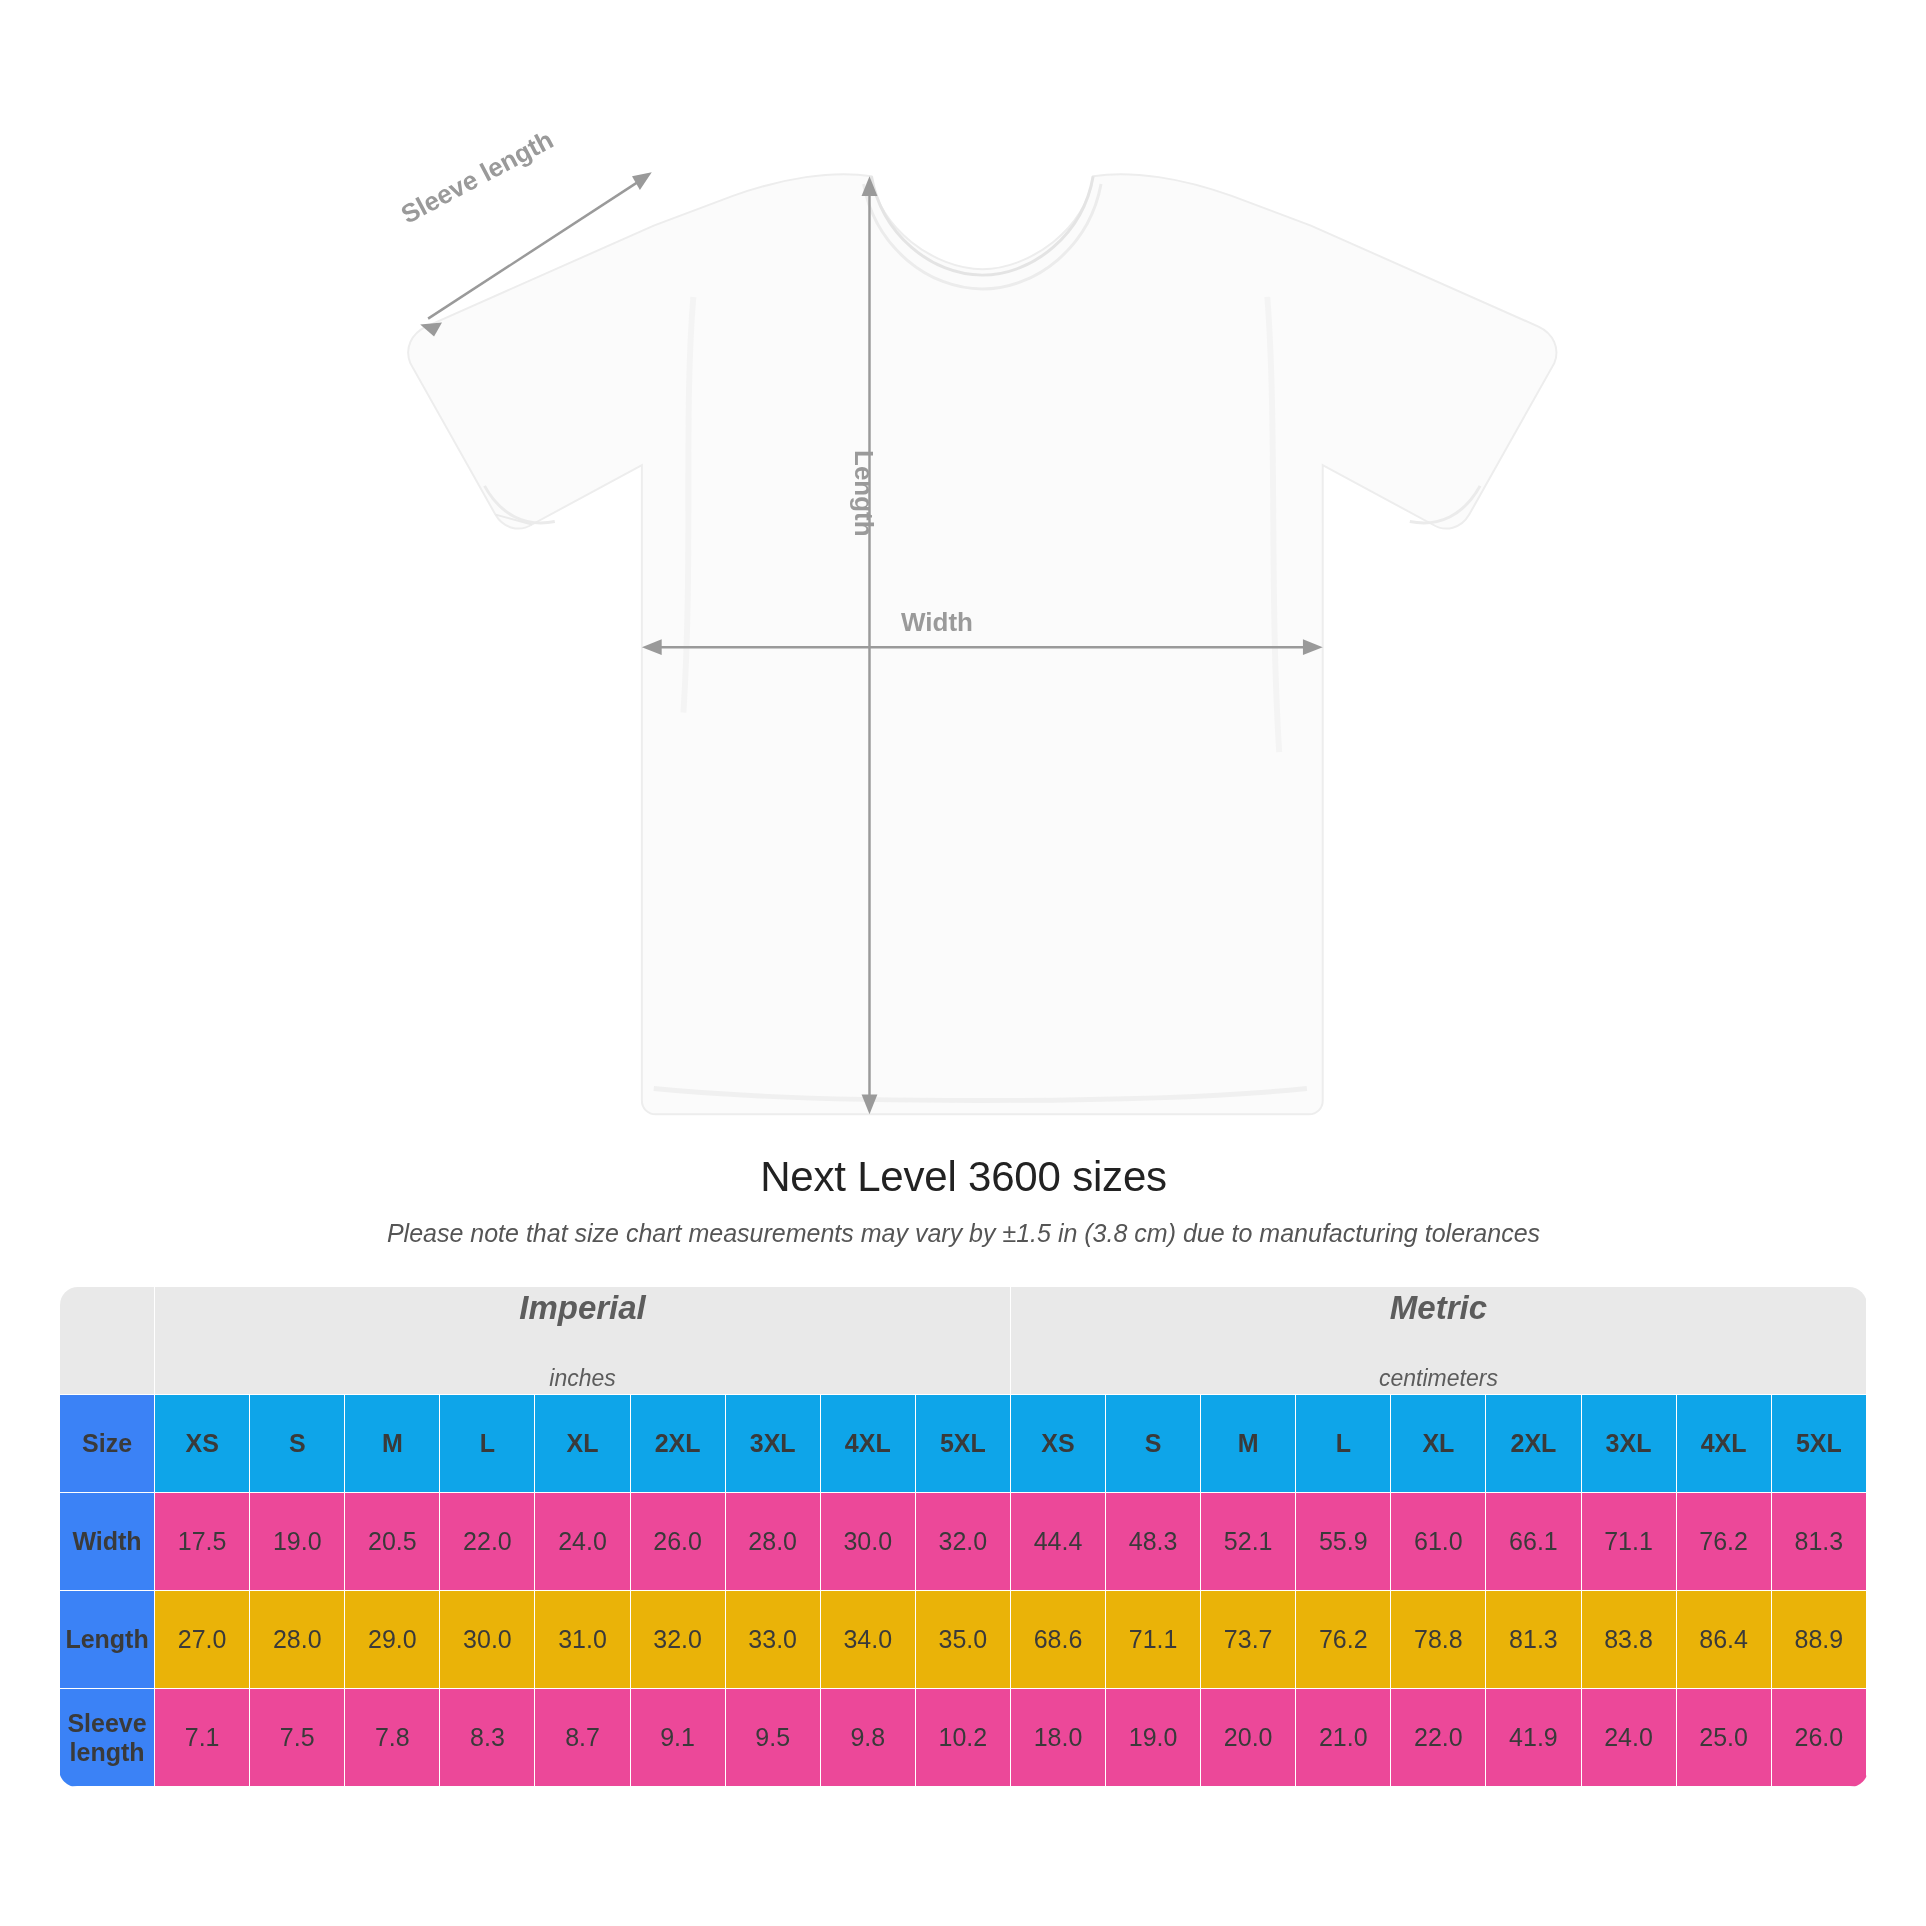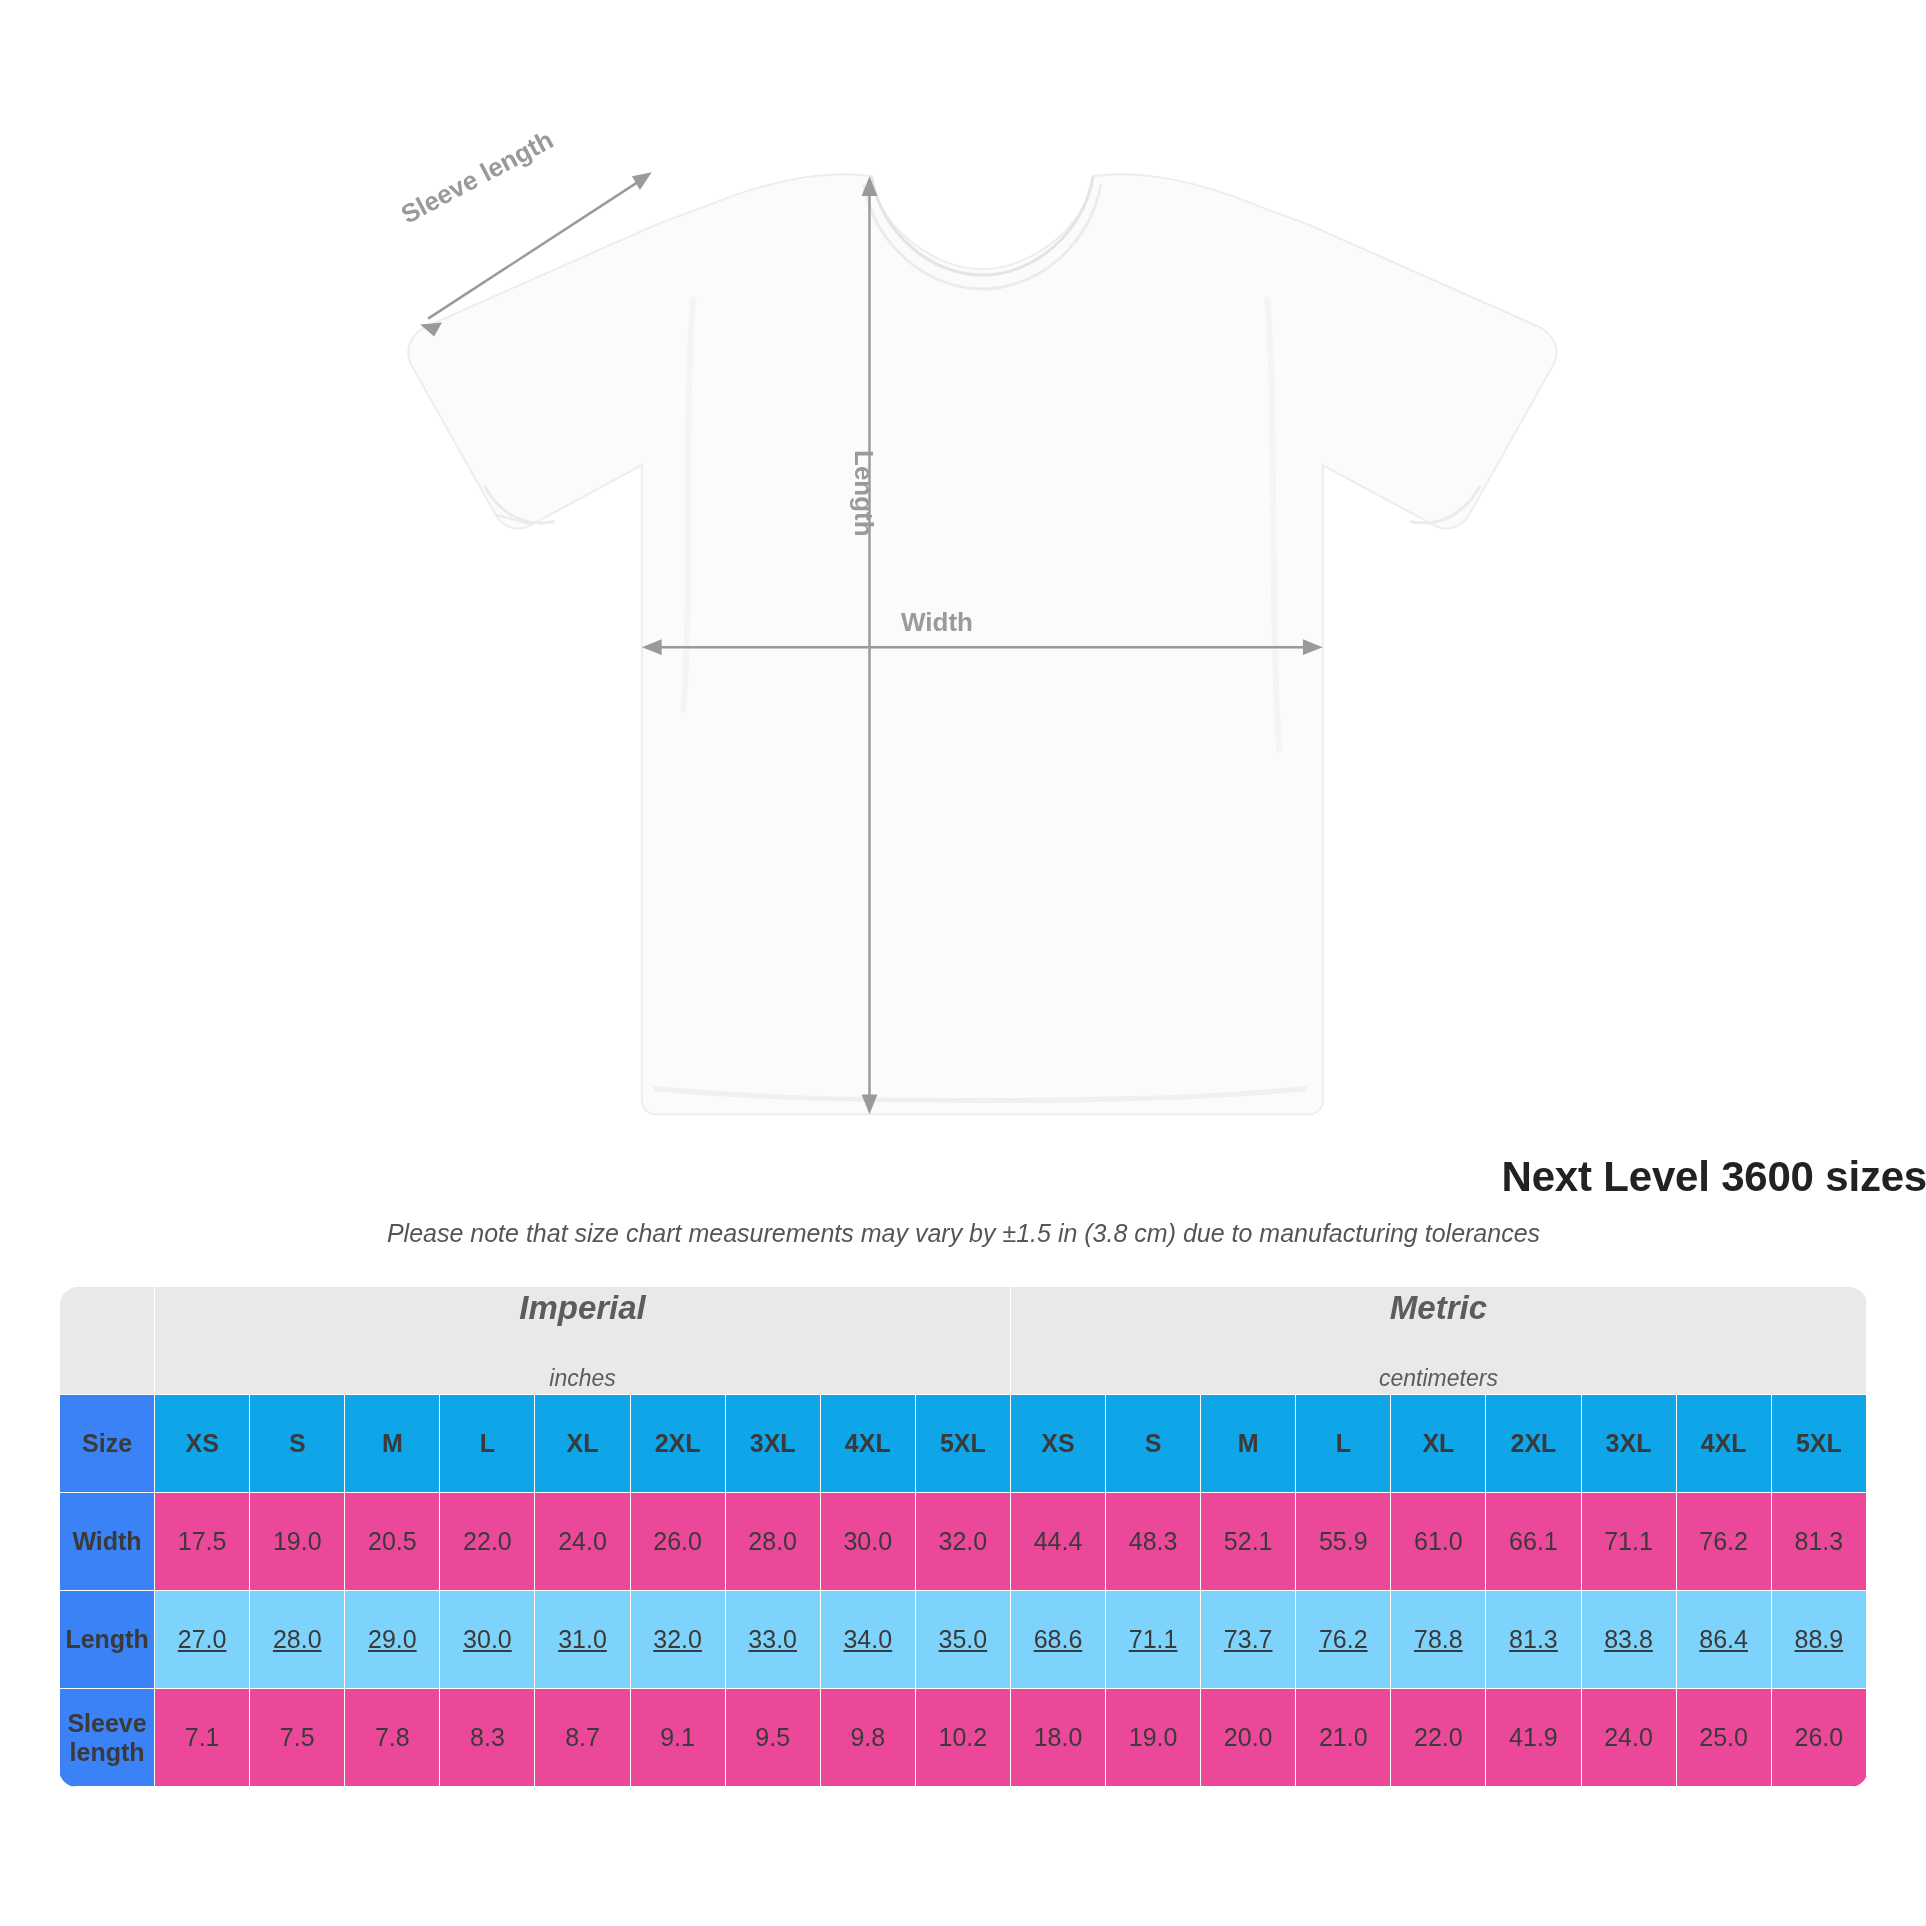--- a/index.html
+++ b/index.html
@@ -53,25 +53,24 @@
     top: 607px;
   }
 
   
   #title-block {
     text-align: center;
     margin-top: 10px;
   }
   #chart-title {
     font-size: 42px;
-    font-weight: bold;
+    font-weight: normal;
     color: #222222;
     margin: 0 0 18px 0;
     letter-spacing: -0.2px;
-    text-align: right;
   }
   #chart-note {
     font-size: 25px;
     font-style: italic;
     color: #555555;
     margin: 12px;
   }
 
   
   #table-wrap {
@@ -123,22 +122,21 @@
   .hdr-cell {
     background: #0ea5e9;
     font-weight: bold;
     font-size: 26px;
     color: #3a3a3a;
   }
   .data-cell-alt {
     background: #ec4899;
   }
   .data-cell-plain {
-    background: #7dd3fc;
-    text-decoration: underline;
+    background: #eab308;
   }
   .first-col-round-tl { border-top-left-radius: 18px; }
   .last-col-round-tr { border-top-right-radius: 18px; }
 </style>
 </head>
 <body>
 
 <div id="illustration">
 
   <svg id="shirt-svg" width="1927" height="1143" viewBox="0 0 1946 1155">

